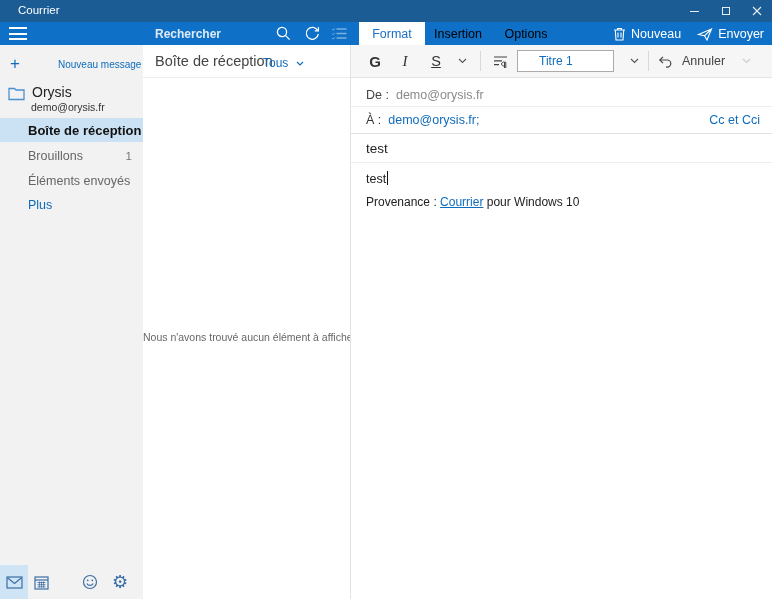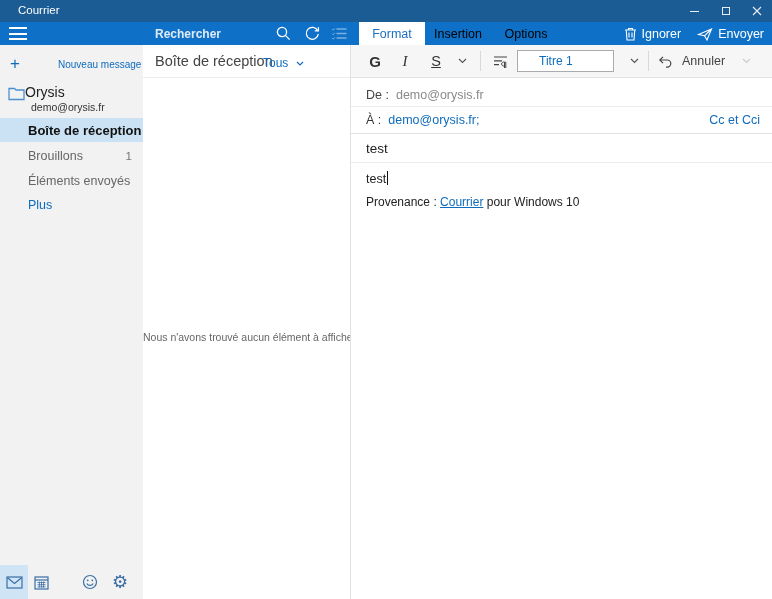--- a/index.html
+++ b/index.html
@@ -39,21 +39,21 @@
   .ribbon-action { display:flex; align-items:center; gap:5px; color:#fff; font-size:12.5px; cursor:pointer; }
 
   
   .sidebar { position:absolute; left:0; top:45px; width:143px; height:520px; background:#f2f2f2; }
   .new-message { position:absolute; left:0; top:7px; width:143px; height:24px; display:flex;
                  align-items:center; color:#0f6cbd; cursor:pointer; }
   .new-message .plus { font-size:17px; font-weight:300; margin-left:10px; width:20px; }
   .new-message .nm-label { font-size:10px;margin-left:28px; }
   .account { position:absolute; left:0; top:38px; width:143px; height:36px; }
   .account .folder-ic { position:absolute; left:8px; top:4px; }
-  .account .acct-name { position:absolute; left:25px; top:1px; font-size:14px; color:#222; }
+  .account .acct-name { position:absolute; left:32px; top:1px; font-size:14px; color:#222; }
   .account .acct-email { position:absolute; left:31px; top:18px; font-size:10.5px; color:#333; }
   .folder-row { position:absolute; left:0; width:143px; height:24px; display:flex; align-items:center;
                 padding-left:28px; font-size:12.5px; color:#666; cursor:pointer; }
   .folder-row.selected { background:#cbe2f4; color:#111; font-weight:bold; font-size:13px; }
   .folder-row .count { position:absolute; right:11px; font-size:11.5px; color:#777; }
   .folder-row.link { color:#0f6cbd; }
 
   
   .bottombar { position:absolute; left:0; top:565px; width:143px; height:34px; background:#f2f2f2; }
   .bn-cell { position:absolute; top:0; height:34px; width:28px; display:flex; align-items:center;
@@ -156,21 +156,21 @@
     <div class="tab tab-format">Format</div>
     <div class="tab tab-insertion">Insertion</div>
     <div class="tab tab-options">Options</div>
 
     <div class="ribbon-actions">
       <div class="ribbon-action">
         <svg width="13" height="14" viewBox="0 0 13 14">
           <path d="M1 3h11M4.5 3V1.5h4V3" fill="none" stroke="#fff" stroke-width="1.1"></path>
           <path d="M2.3 3.4l.7 9.6h7l.7-9.6M5 5.4v5.2M8 5.4v5.2" fill="none" stroke="#fff" stroke-width="1.1"></path>
         </svg>
-        <span>Ignorer</span>
+        <span>Nouveau</span>
       </div>
       <div class="ribbon-action">
         <svg width="16" height="14" viewBox="0 0 16 14">
           <path d="M1.5 7.5l13-5.5-4.5 11-2.5-4.2-6-1.3zM7.5 8.8L14.5 2" fill="none" stroke="#fff" stroke-width="1.1"></path>
         </svg>
         <span>Envoyer</span>
       </div>
     </div>
   </div>
 

